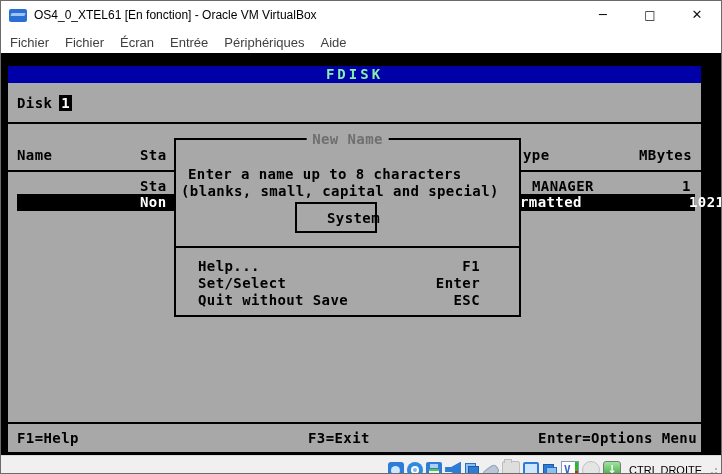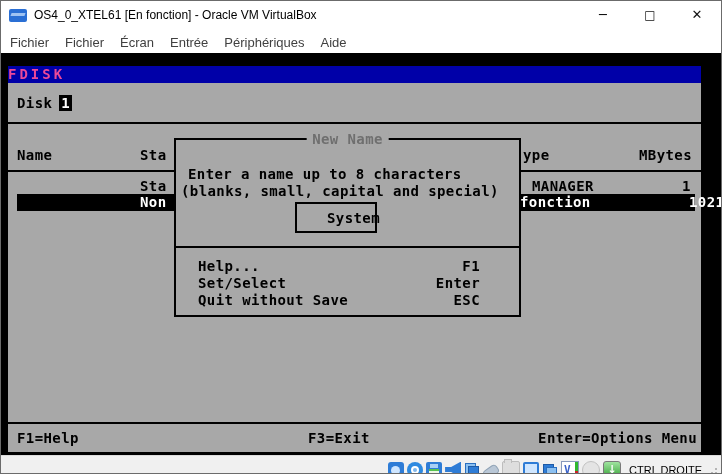--- a/index.html
+++ b/index.html
@@ -23,21 +23,21 @@
            display:flex;align-items:center;padding-left:10px;box-sizing:border-box;font-size:13px;color:#404040;}
   .menubar span{margin-right:16px;white-space:nowrap;}
 
   
   .vmscreen{position:absolute;left:0;top:53px;width:722px;height:402px;background:#000;}
   .dos{position:absolute;left:8px;top:13px;width:693px;height:386px;background:#A8A8A8;
        font-family:"DejaVu Sans Mono",monospace;font-weight:bold;font-size:14px;
        letter-spacing:0.4px;color:#000;line-height:16px;}
   .dos .t{position:absolute;white-space:pre;}
   .fdisk-title{position:absolute;left:0;top:0;width:100%;height:17px;line-height:17px;background:#0000A8;
-               color:#ec4899;letter-spacing:3px;}
+               color:#86efac;text-align:center;letter-spacing:3px;}
   .inv{display:inline-block;background:#000;color:#fff;padding:0 2px;margin-left:7px;}
   .hline{position:absolute;left:0;right:0;height:2px;background:#000;}
   .hl1{top:56px;} .hl2{top:104px;} .hl3{top:356px;}
 
   
   .selbar{position:absolute;left:9px;top:128px;width:678px;height:17px;background:#000;color:#fff;}
   .selbar .t{top:0;line-height:17px;}
 
   
   .dialog{position:absolute;left:166px;top:72px;width:347px;height:179px;box-sizing:border-box;
@@ -127,21 +127,21 @@
       <div class="t" style="left:631px;top:81px;">MBytes</div>
 
       <div class="hline hl2"></div>
 
       <div class="t" style="left:132px;top:112px;">Sta</div>
       <div class="t" style="left:524px;top:112px;">MANAGER</div>
       <div class="t" style="left:674px;top:112px;">1</div>
 
       <div class="selbar">
         <div class="t" style="left:123px;">Non</div>
-        <div class="t" style="left:503px;">fonction</div>
+        <div class="t" style="left:503px;">rmatted</div>
         <div class="t" style="left:672px;">1021</div>
       </div>
 
       <div class="hline hl3"></div>
 
       <div class="t" style="left:9px;top:364px;">F1=Help</div>
       <div class="t" style="left:300px;top:364px;">F3=Exit</div>
       <div class="t" style="right:4px;top:364px;">Enter=Options Menu</div>
 
       <div class="dialog">

